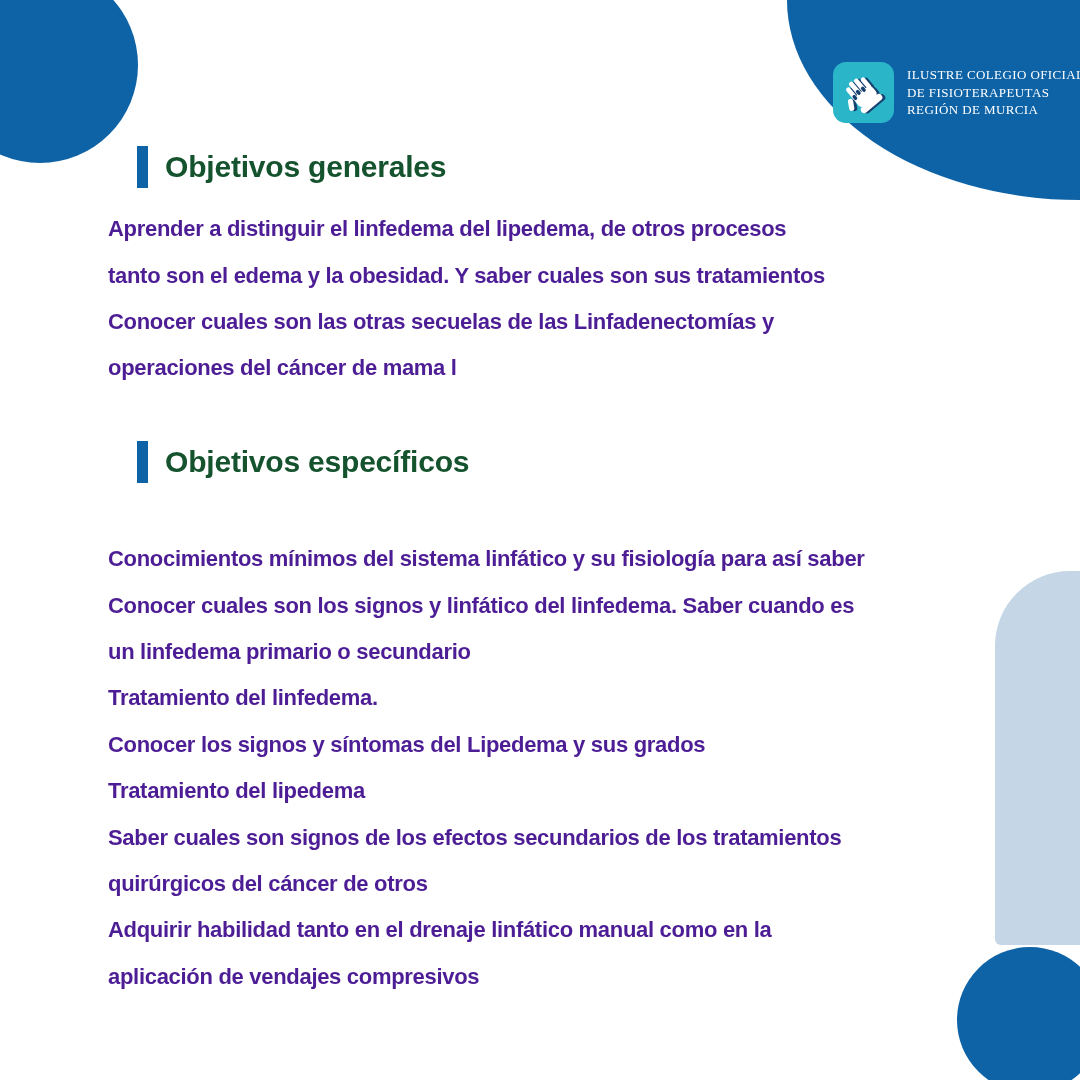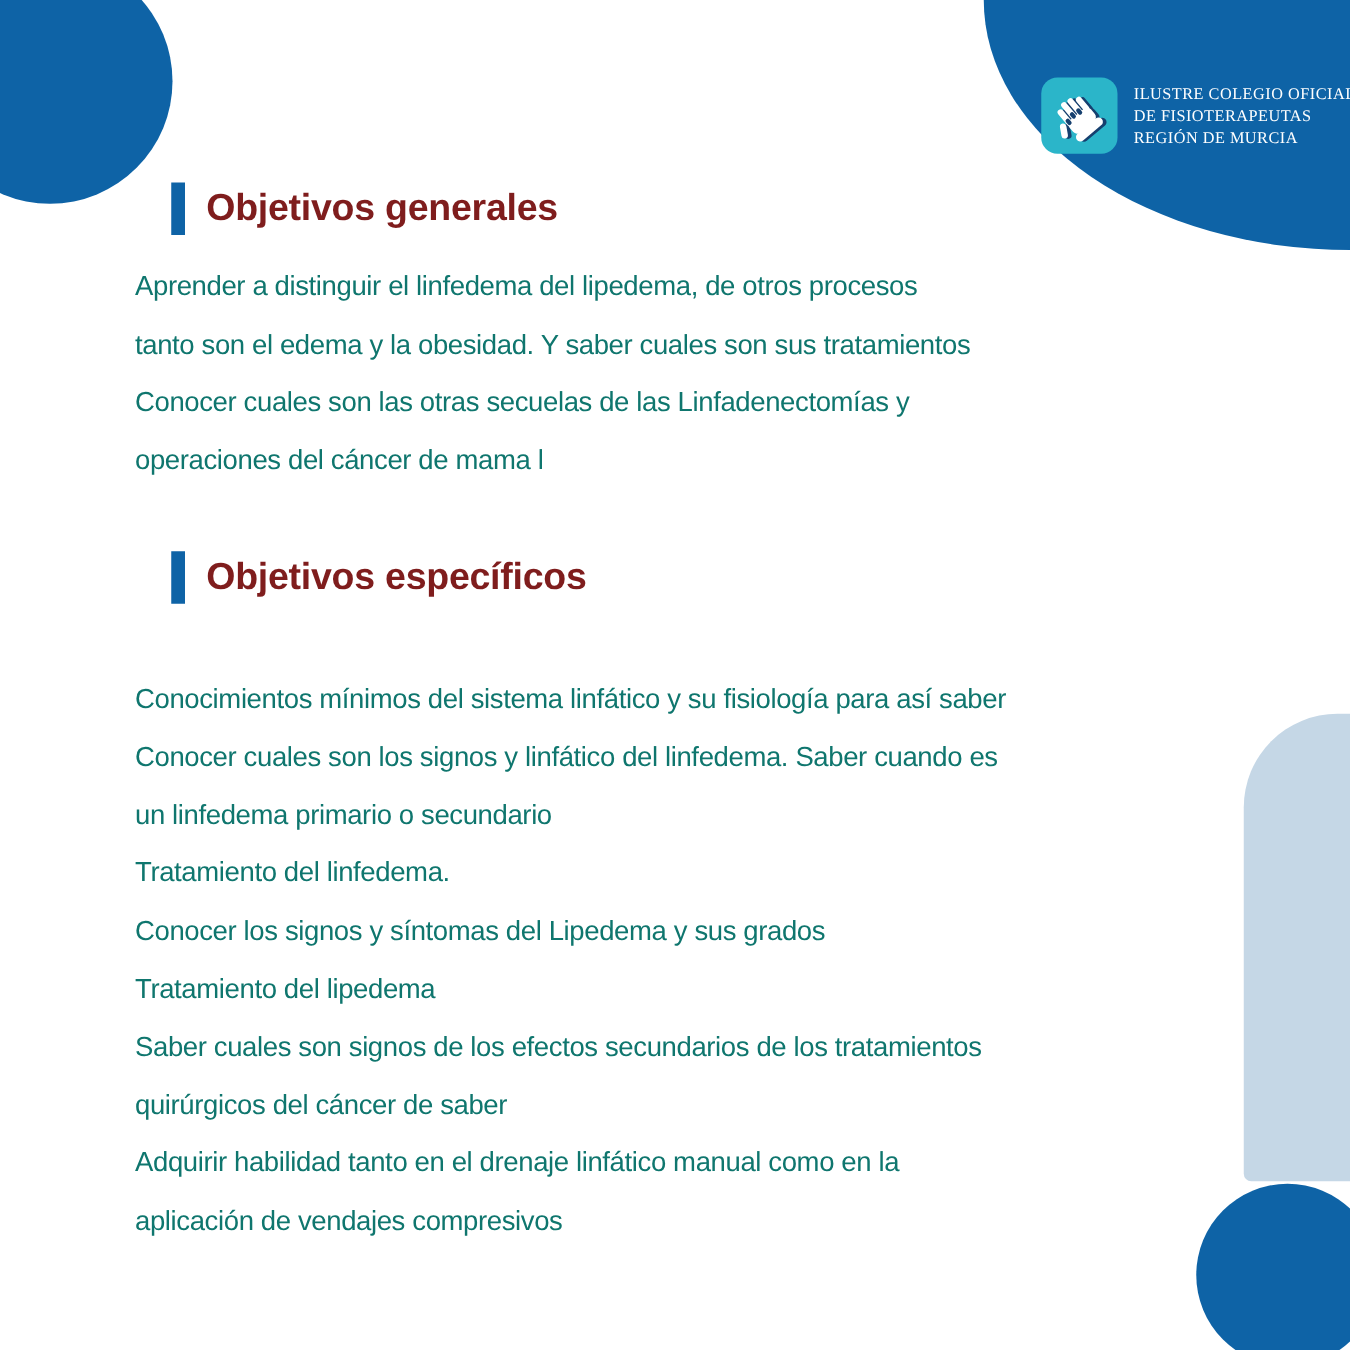--- a/index.html
+++ b/index.html
@@ -33,29 +33,29 @@
   .logo-text{
     font-family:"Liberation Serif",serif;color:#ffffff;
     font-size:13px;line-height:17.5px;letter-spacing:0.4px;white-space:nowrap;
   }
   
   .heading-row{position:absolute;left:137px;display:flex;align-items:center;gap:17px;height:42px;}
   .h-row-1{top:146px;}
   .h-row-2{top:441px;}
   .h-bar{width:11px;height:42px;background:#0e63a6;flex:0 0 auto;}
   .heading{
-    font-size:30px;font-weight:700;letter-spacing:-0.2px;white-space:nowrap;color:#7f1d1d;
+    font-size:30px;font-weight:700;letter-spacing:-0.2px;white-space:nowrap;color:#14532d;
   }
   
   .para{position:absolute;left:108px;}
   .para-1{top:206px;}
   .para-2{top:536px;}
   .line{
     height:46.4px;display:flex;align-items:center;white-space:nowrap;
-    font-size:22px;font-weight:400;letter-spacing:-0.3px;color:#0f766e;
+    font-size:22px;font-weight:700;letter-spacing:-0.3px;color:#4c1d95;
   }
 </style>
 </head>
 <body>
 
 <div class="canvas">
 
   <div class="circle-tl"></div>
   <div class="blob-tr"></div>
   <div class="pill-r"></div>
@@ -117,18 +117,18 @@
     <div class="heading">Objetivos específicos</div>
   </div>
   <div class="para para-2">
     <div class="line">Conocimientos mínimos del sistema linfático y su fisiología para así saber</div>
     <div class="line">Conocer cuales son los signos y linfático del linfedema. Saber cuando es</div>
     <div class="line">un linfedema primario o secundario</div>
     <div class="line">Tratamiento del linfedema.</div>
     <div class="line">Conocer los signos y síntomas del Lipedema y sus grados</div>
     <div class="line">Tratamiento del lipedema</div>
     <div class="line">Saber cuales son signos de los efectos secundarios de los tratamientos</div>
-    <div class="line">quirúrgicos del cáncer de saber</div>
+    <div class="line">quirúrgicos del cáncer de otros</div>
     <div class="line">Adquirir habilidad tanto en el drenaje linfático manual como en la</div>
     <div class="line">aplicación de vendajes compresivos</div>
   </div>
 
 </div>
 
 </body></html>

